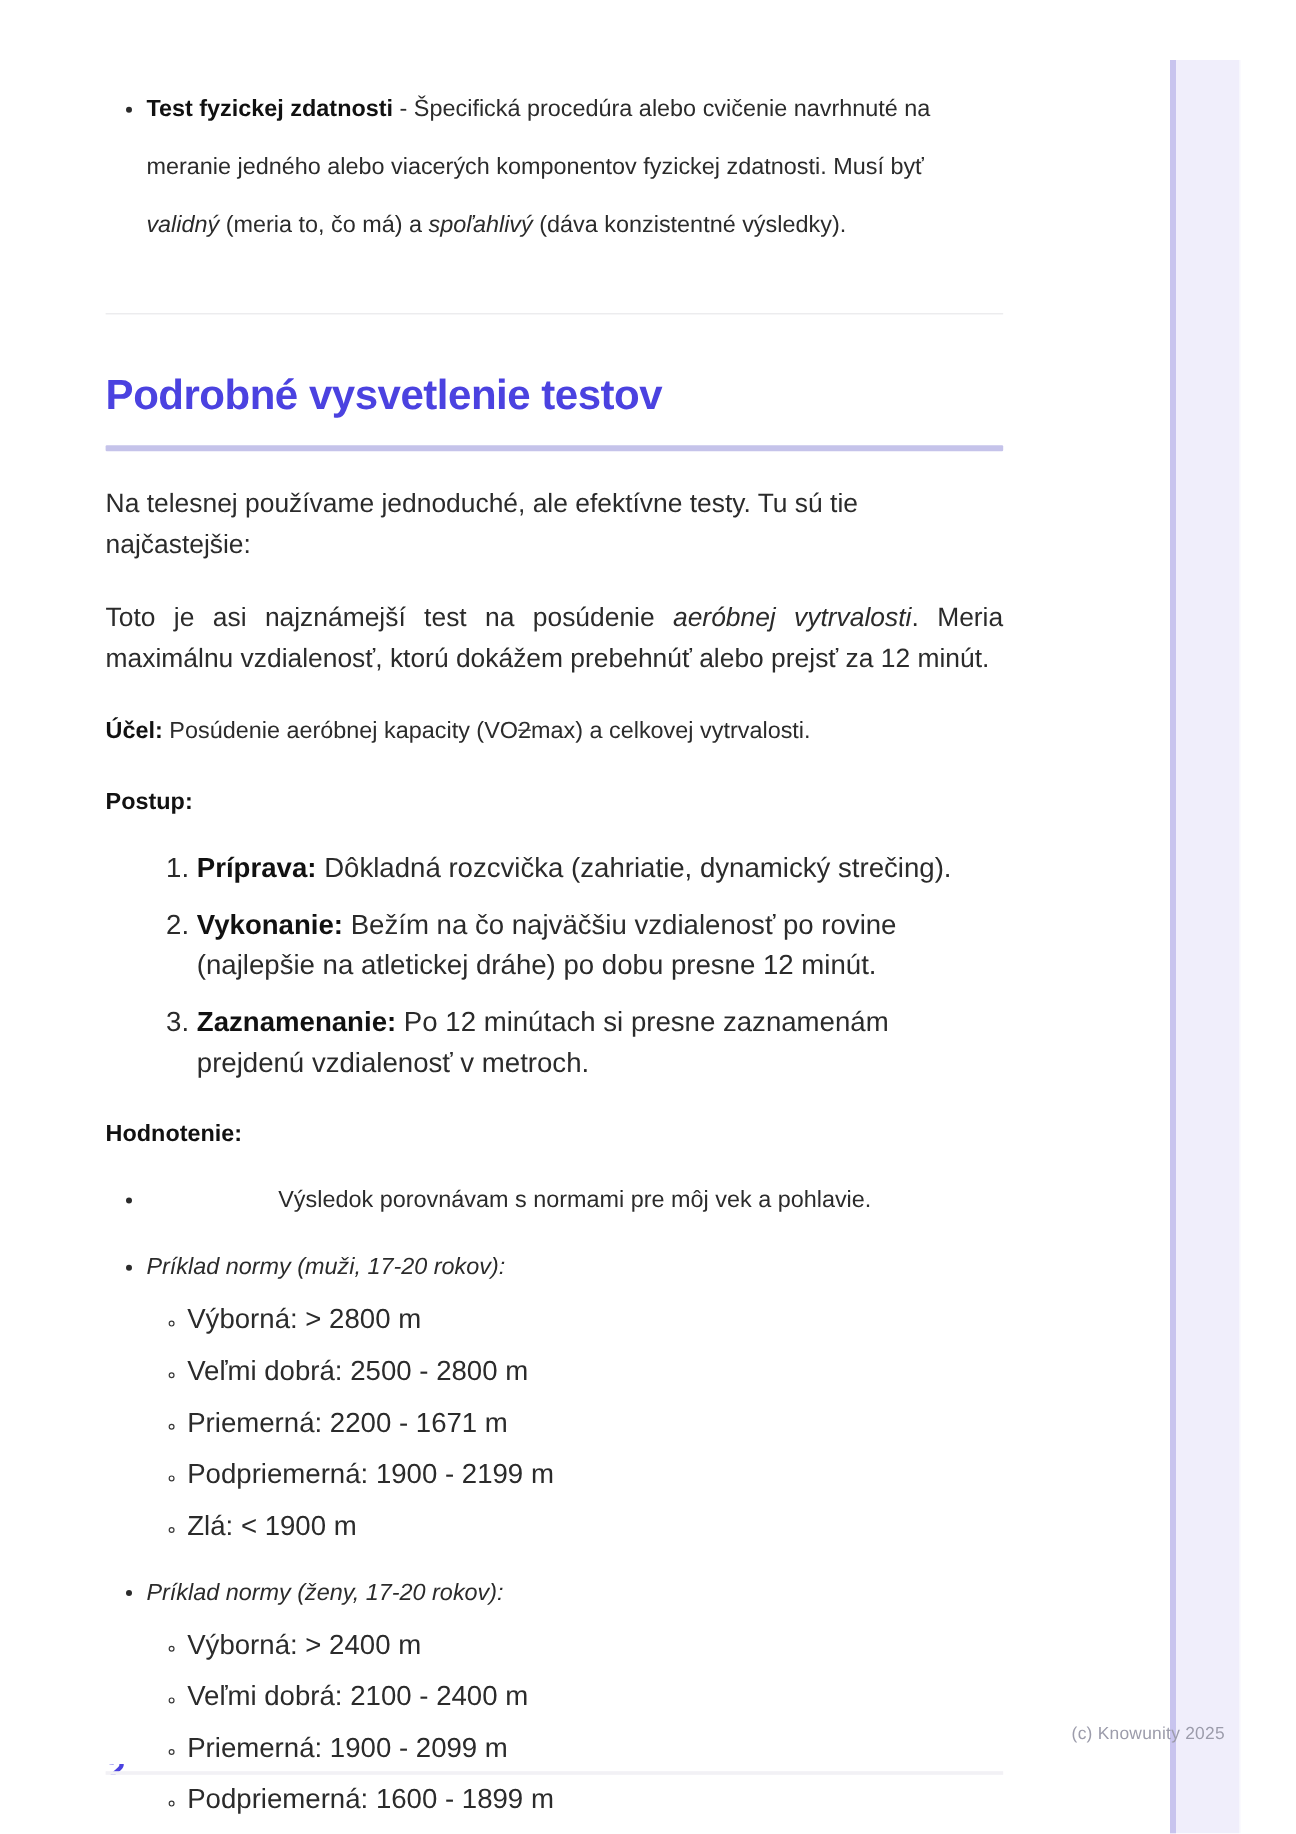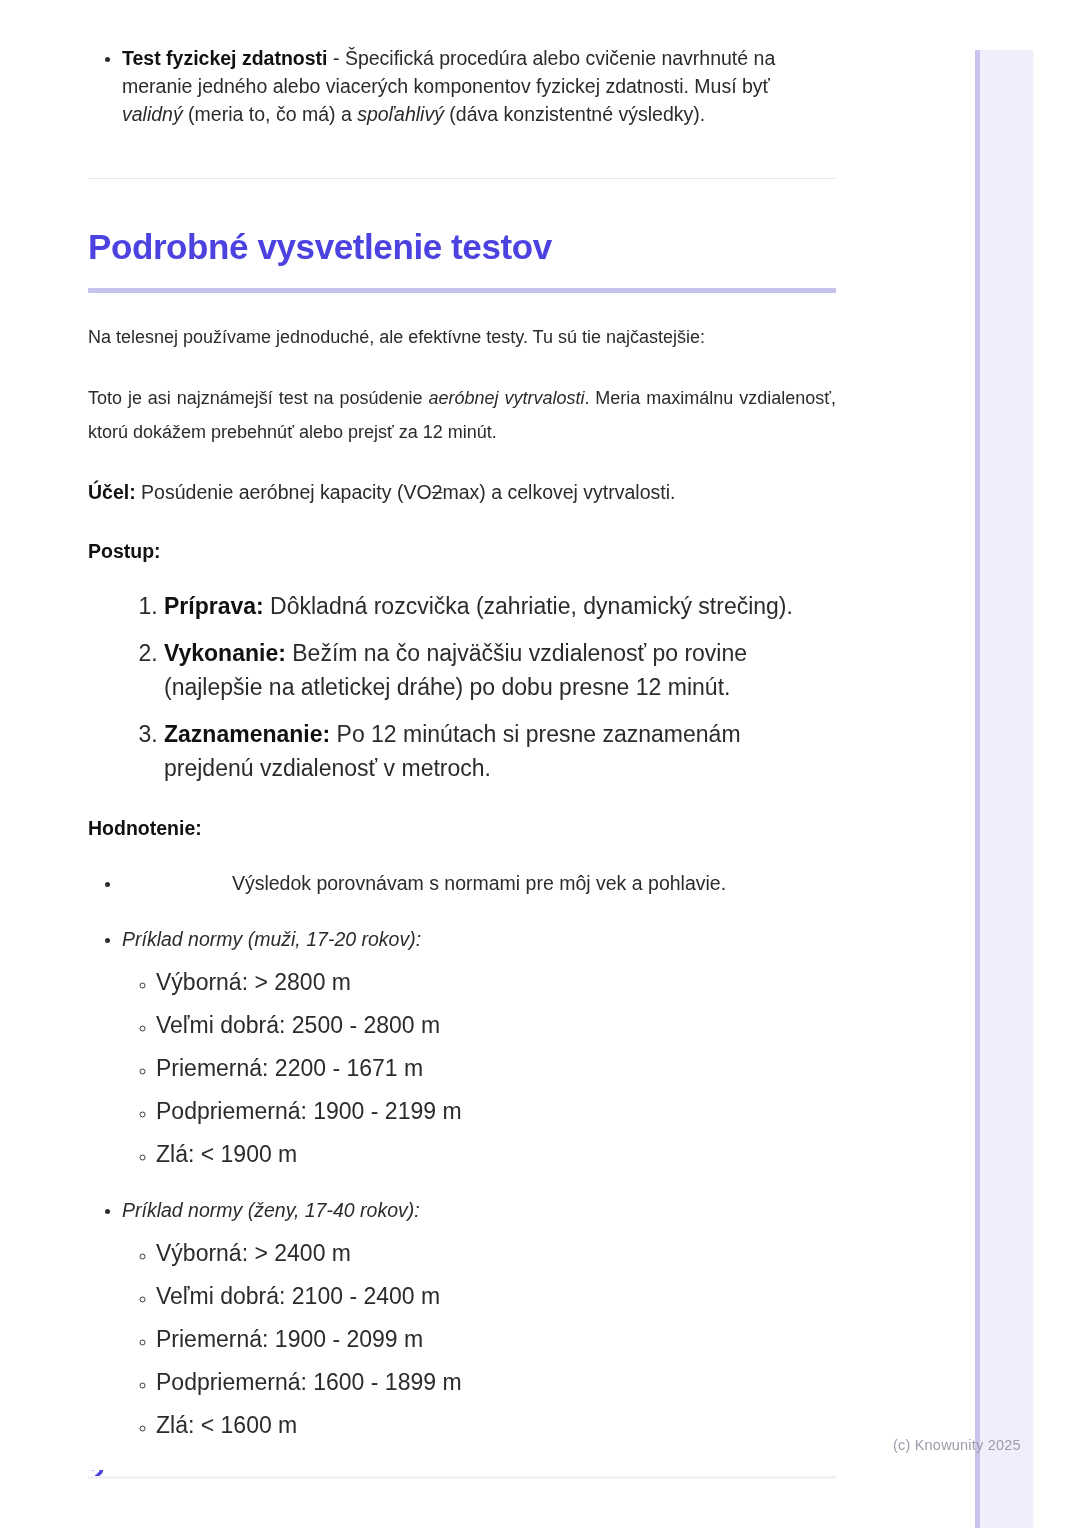--- a/index.html
+++ b/index.html
@@ -45,23 +45,23 @@
     top: 0;
     width: 748px;
   }
 
   .intro-list {
     margin: 0;
     padding: 0 0 0 34px;
     list-style: disc;
   }
   .intro-list > li {
-    margin-top: 44px;
+    margin-top: 67px;
     font-size: 19.5px;
-    line-height: 28px;
+    line-height: 48px;
     color: #2b2b2b;
   }
   .intro-list > li::marker { color: #2b2b2b; font-size: 17px; }
 
   b, strong { font-weight: 700; color: #111111; }
   i, em { font-style: italic; }
 
   .hr-light {
     height: 1px;
     background: #e8e8ea;
@@ -78,21 +78,21 @@
     letter-spacing: -0.4px;
   }
   .title-underline {
     height: 5px;
     background: #c5c3ea;
     margin-top: 20px;
     border-radius: 1px;
   }
 
   p.body-text {
-    font-size: 18px;
+    font-size: 22px;
     line-height: 34px;
     color: #2b2b2b;
     margin: 27px 0 0 0;
   }
   p.justified { text-align: justify; }
 
   h2.sub-title {
     font-size: 26px;
     line-height: 32px;
     font-weight: 700;
@@ -228,21 +228,21 @@
       <i>Príklad normy (muži, 17-20 rokov):</i>
       <ul class="norms">
         <li>Výborná: &gt; 2800 m</li>
         <li>Veľmi dobrá: 2500 - 2800 m</li>
         <li>Priemerná: 2200 - 1671 m</li>
         <li>Podpriemerná: 1900 - 2199 m</li>
         <li>Zlá: &lt; 1900 m</li>
       </ul>
     </li>
     <li>
-      <i>Príklad normy (ženy, 17-40 rokov):</i>
+      <i>Príklad normy (ženy, 17-20 rokov):</i>
       <ul class="norms">
         <li>Výborná: &gt; 2400 m</li>
         <li>Veľmi dobrá: 2100 - 2400 m</li>
         <li>Priemerná: 1900 - 2099 m</li>
         <li>Podpriemerná: 1600 - 1899 m</li>
         <li>Zlá: &lt; 1600 m</li>
       </ul>
     </li>
   </ul>
 

